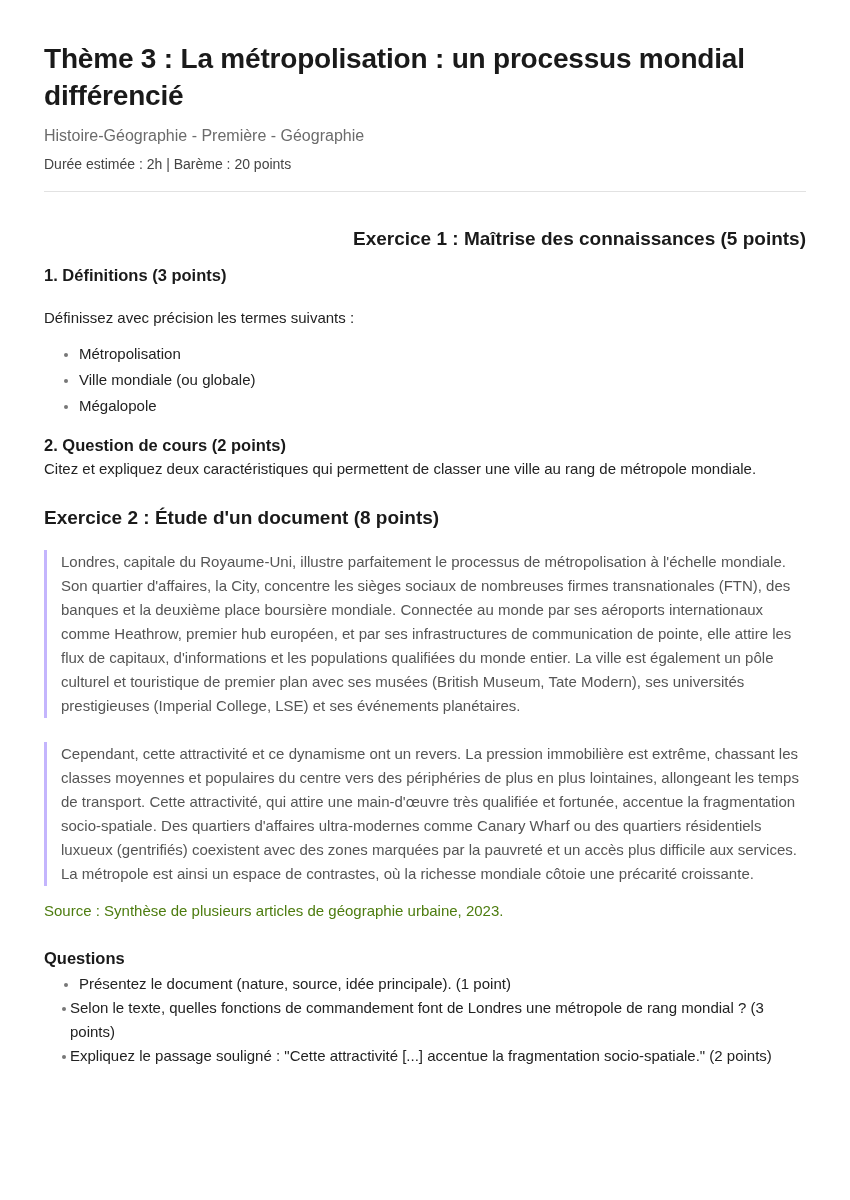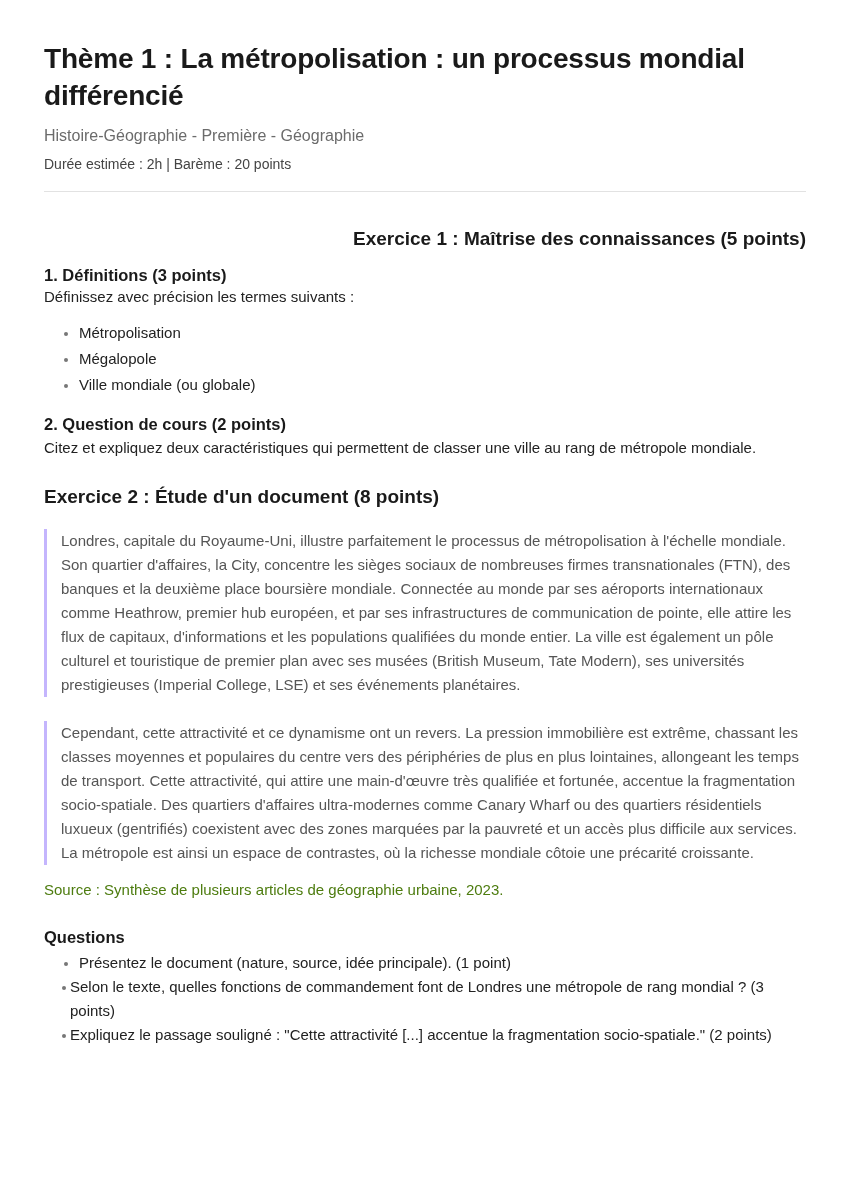--- a/index.html
+++ b/index.html
@@ -15,21 +15,21 @@
       letter-spacing: -0.2px;
     }
     .subject { margin-top: 12px; font-size: 16px; line-height: 20px; color: #6b6b6b; }
     .meta { margin-top: 9px; font-size: 14px; line-height: 18px; color: #444; }
     .rule { margin-top: 18px; border: none; border-top: 1.5px solid #e2e2e2; height: 0; }
     h2 { margin: 0; font-size: 19px; line-height: 24px; font-weight: 700; color: #1a1a1a; }
     h3 { margin: 0; font-size: 16.5px; line-height: 22px; font-weight: 700; color: #1a1a1a; }
     p { margin: 0; font-size: 15px; line-height: 22px; color: #222; }
     .ex1-title { margin-top: 35px; text-align: right; }
     .def-title { margin-top: 13px; }
-    .def-intro { margin-top: 0; }
+    .def-intro { margin-top: 21px; }
     ul.terms { margin: 12px 0 0 0; padding-left: 35px; list-style: none; }
     ul.terms li { position: relative; font-size: 15px; line-height: 26px; color: #222; }
     ul.terms li::before {
       content: ""; position: absolute; left: -15px; top: 12px;
       width: 4px; height: 4px; border-radius: 50%; background: #777;
     }
     .cours-title { margin-top: 15px; }
     .cours-text { margin-top: 2px; }
     .ex2-title { margin-top: 26px; }
     .doc-title { margin-top: 2px; font-size: 14.5px; line-height: 20px; font-weight: 700; color: #1a1a1a; }
@@ -49,33 +49,33 @@
       width: 4px; height: 4px; border-radius: 50%; background: #777;
     }
     ul.questions li.first { padding-left: 9px; }
     ul.questions li.first::before { left: -6px; }
     .q-wrap { width: 740px; }
   </style>
 </head>
 <body>
 
 <div class="page">
-  <h1>Thème 1 : La métropolisation : un processus mondial différencié</h1>
+  <h1>Thème 3 : La métropolisation : un processus mondial différencié</h1>
   <div class="subject">Histoire-Géographie - Première - Géographie</div>
   <div class="meta">Durée estimée : 2h | Barème : 20 points</div>
   <hr class="rule">
 
   <section>
     <h2 class="ex1-title">Exercice 1 : Maîtrise des connaissances (5 points)</h2>
     <h3 class="def-title">1. Définitions (3 points)</h3>
     <p class="def-intro">Définissez avec précision les termes suivants :</p>
     <ul class="terms">
       <li>Métropolisation</li>
+      <li>Ville mondiale (ou globale)</li>
       <li>Mégalopole</li>
-      <li>Ville mondiale (ou globale)</li>
     </ul>
     <h3 class="cours-title">2. Question de cours (2 points)</h3>
     <p class="cours-text">Citez et expliquez deux caractéristiques qui permettent de classer une ville au rang de métropole mondiale.</p>
   </section>
 
   <section>
     <h2 class="ex2-title">Exercice 2 : Étude d'un document (8 points)</h2>
     <blockquote class="bq1">Londres, capitale du Royaume-Uni, illustre parfaitement le processus de métropolisation à l'échelle mondiale. Son quartier d'affaires, la City, concentre les sièges sociaux de nombreuses firmes transnationales (FTN), des banques et la deuxième place boursière mondiale. Connectée au monde par ses aéroports internationaux comme Heathrow, premier hub européen, et par ses infrastructures de communication de pointe, elle attire les flux de capitaux, d'informations et les populations qualifiées du monde entier. La ville est également un pôle culturel et touristique de premier plan avec ses musées (British Museum, Tate Modern), ses universités prestigieuses (Imperial College, LSE) et ses événements planétaires.</blockquote>
     <blockquote class="bq2">Cependant, cette attractivité et ce dynamisme ont un revers. La pression immobilière est extrême, chassant les classes moyennes et populaires du centre vers des périphéries de plus en plus lointaines, allongeant les temps de transport. Cette attractivité, qui attire une main-d'œuvre très qualifiée et fortunée, accentue la fragmentation socio-spatiale. Des quartiers d'affaires ultra-modernes comme Canary Wharf ou des quartiers résidentiels luxueux (gentrifiés) coexistent avec des zones marquées par la pauvreté et un accès plus difficile aux services. La métropole est ainsi un espace de contrastes, où la richesse mondiale côtoie une précarité croissante.</blockquote>
     <p class="source">Source : Synthèse de plusieurs articles de géographie urbaine, 2023.</p>

